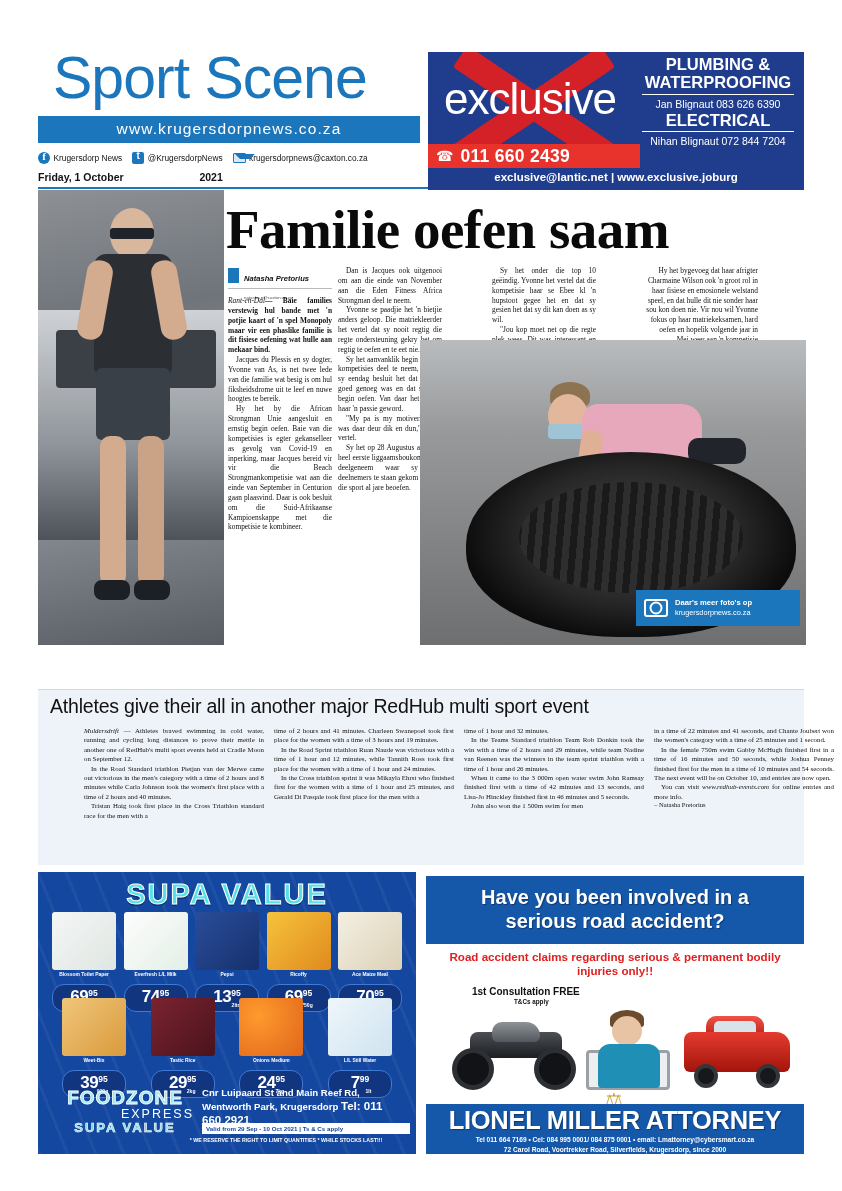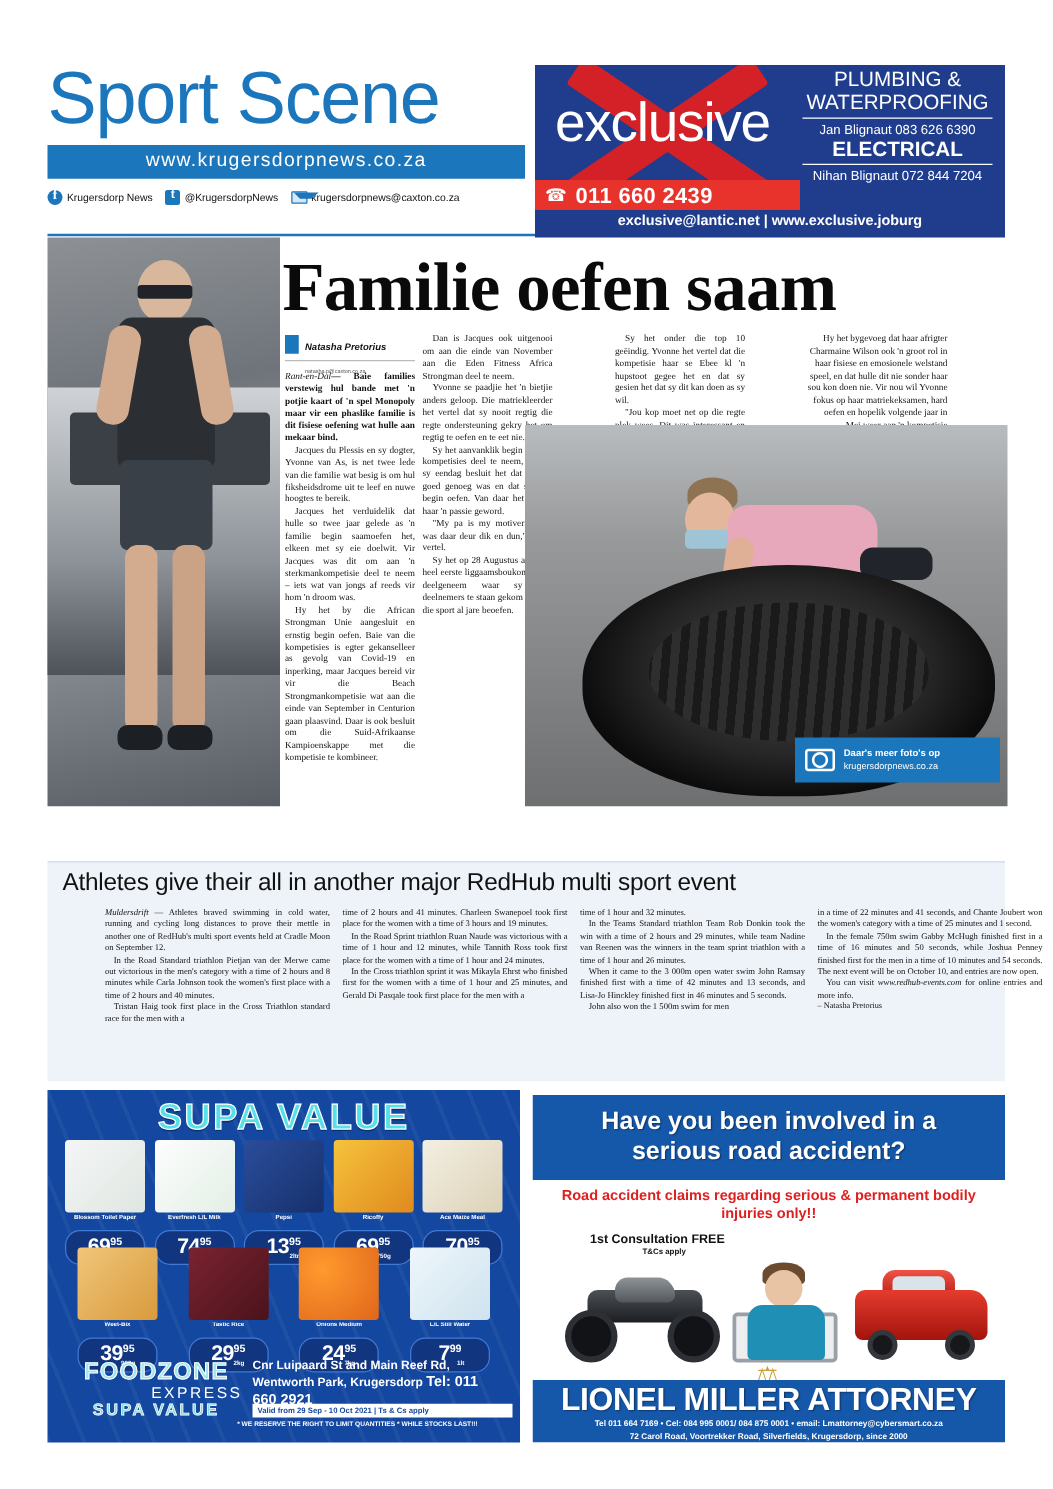--- a/index.html
+++ b/index.html
@@ -10,21 +10,21 @@
     overflow: hidden;
   }
   .page { position: relative; width: 842px; height: 1191px; background: #fff; }
 
   
   .masthead { position: absolute; left: 0; top: 0; width: 842px; height: 190px; }
   .logo-block { position: absolute; left: 38px; top: 48px; width: 382px; }
   .logo-text {
     font-family: "Liberation Sans", sans-serif;
     font-size: 59px; font-weight: 400; color: #1b76bc;
-    letter-spacing: -1px; line-height: 1.05;
+    letter-spacing: -1px; line-height: 1.05; margin-left: 15px;
   }
   .logo-url-bar {
     margin-top: 6px; background: #1b76bc; color: #fff;
     font-family: "Liberation Sans", sans-serif;
     font-size: 15.5px; font-weight: 400; letter-spacing: 1.1px;
     text-align: center; padding: 4px 0 5px;
   }
   .social-row {
     margin-top: 9px; display: flex; align-items: center; gap: 10px;
     font-family: "Liberation Sans", sans-serif; font-size: 8.3px; color: #111;
@@ -61,21 +61,21 @@
   }
   .ex-x { position: absolute; left: 6px; top: 2px; width: 200px; height: 104px; }
   .ex-x i { position: absolute; left: 50%; top: 50%; width: 178px; height: 26px;
             background: #d42027; border-radius: 3px; }
   .ex-x i.a { transform: translate(-50%,-50%) rotate(34deg); }
   .ex-x i.b { transform: translate(-50%,-50%) rotate(-34deg); }
   .ex-word { position: absolute; left: 16px; top: 22px; color: #fff;
       font-size: 44px; font-weight: 400; letter-spacing: -1px; }
   .ex-right { position: absolute; left: 208px; top: 4px; width: 164px;
       text-align: center; color: #fff; }
-  .ex-h1 { font-size: 16.5px; font-weight: 400; line-height: 1.08; }
+  .ex-h1 { font-size: 16.5px; font-weight: 700; line-height: 1.08; }
   .ex-line { border-bottom: 1px solid #fff; margin: 2px 6px 2px; }
   .ex-sub { font-size: 10.5px; font-weight: 400; padding: 1px 0; }
   .ex-h2 { font-size: 16.5px; font-weight: 700; line-height: 1.1; }
   .ex-phone-bar { position: absolute; left: 0; top: 92px; width: 212px; height: 24px;
       background: #e8322c; display: flex; align-items: center; gap: 7px; padding-left: 8px; }
   .ex-phone-ico { color: #fff; font-size: 14px; line-height: 1; }
   .ex-phone-num { color: #fff; font-size: 17.5px; font-weight: 700; letter-spacing: .3px; }
   .ex-foot { position: absolute; left: 0; top: 119px; width: 376px; text-align: center;
       color: #fff; font-size: 11.5px; font-weight: 700; }
 
@@ -315,20 +315,25 @@
         </span>
         <span class="social-item">
           <span class="ic ic-tw"></span>
           <span>@KrugersdorpNews</span>
         </span>
         <span class="social-item">
           <span class="ic ic-mail"></span>
           <span>krugersdorpnews@caxton.co.za</span>
         </span>
       </div>
+      <div class="dateline">
+        <span>Friday, 1 October</span>
+        <span class="datespace"></span>
+        <span>2021</span>
+      </div>
     </div>
     <div class="masthead-rule"></div>
   </div>
 
   <div class="ad-exclusive">
     <div class="ex-x">
         <i class="a"></i>
         <i class="b"></i>
       </div>
     <div class="ex-word">exclusive</div>
@@ -374,21 +379,20 @@
       <span>
         <span class="byline-name">Natasha Pretorius</span>
         <span class="byline-mail">natasha.p@caxton.co.za</span>
       </span>
     </div>
     <div class="byline-rule"></div>
 
     <div class="col" id="col1">
       <p class="lead"><span class="place">Rant-en-Dal</span><span>— Baie families verstewig hul bande met 'n potjie kaart of 'n spel Monopoly maar vir een phaslike familie is dit fisiese oefening wat hulle aan mekaar bind.</span></p>
       <p>Jacques du Plessis en sy dogter, Yvonne van As, is net twee lede van die familie wat besig is om hul fiksheidsdrome uit te leef en nuwe hoogtes te bereik.</p>
-      <p>Jacques het verduidelik dat hulle so twee jaar gelede as 'n familie begin saamoefen het, elkeen met sy eie doelwit. Vir Jacques was dit om aan 'n sterkmankompetisie deel te neem – iets wat van jongs af reeds vir hom 'n droom was.</p>
       <p>Hy het by die African Strongman Unie aangesluit en ernstig begin oefen. Baie van die kompetisies is egter gekanselleer as gevolg van Covid-19 en inperking, maar Jacques bereid vir vir die Beach Strongmankompetisie wat aan die einde van September in Centurion gaan plaasvind. Daar is ook besluit om die Suid-Afrikaanse Kampioenskappe met die kompetisie te kombineer.</p>
     </div>
 
     <div class="col" id="col2">
       <p>Dan is Jacques ook uitgenooi om aan die einde van November aan die Eden Fitness Africa Strongman deel te neem.</p>
       <p>Yvonne se paadjie het 'n bietjie anders geloop. Die matriekleerder het vertel dat sy nooit regtig die regte ondersteuning gekry het om regtig te oefen en te eet nie.</p>
       <p>Sy het aanvanklik begin om aan kompetisies deel te neem, nie tot sy eendag besluit het dat sy wel goed genoeg was en dat sy wou begin oefen. Van daar het dit vir haar 'n passie geword.</p>
       <p>"My pa is my motivering, hy was daar deur dik en dun," het sy vertel.</p>
       <p>Sy het op 28 Augustus aan haar heel eerste liggaamsboukompetisie deelgeneem waar sy teen deelnemers te staan gekom het wat die sport al jare beoefen.</p>
     </div>

